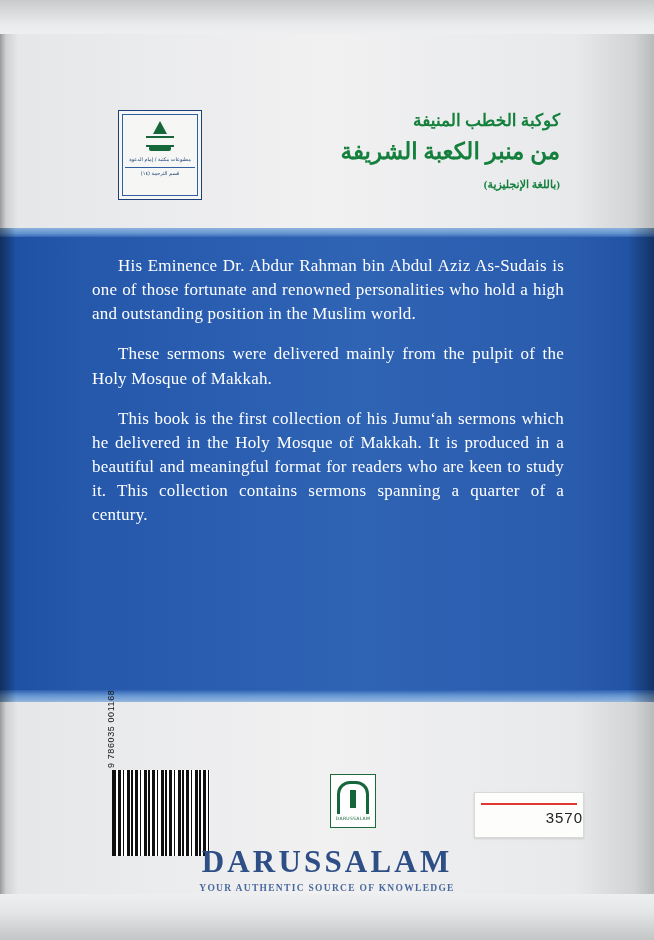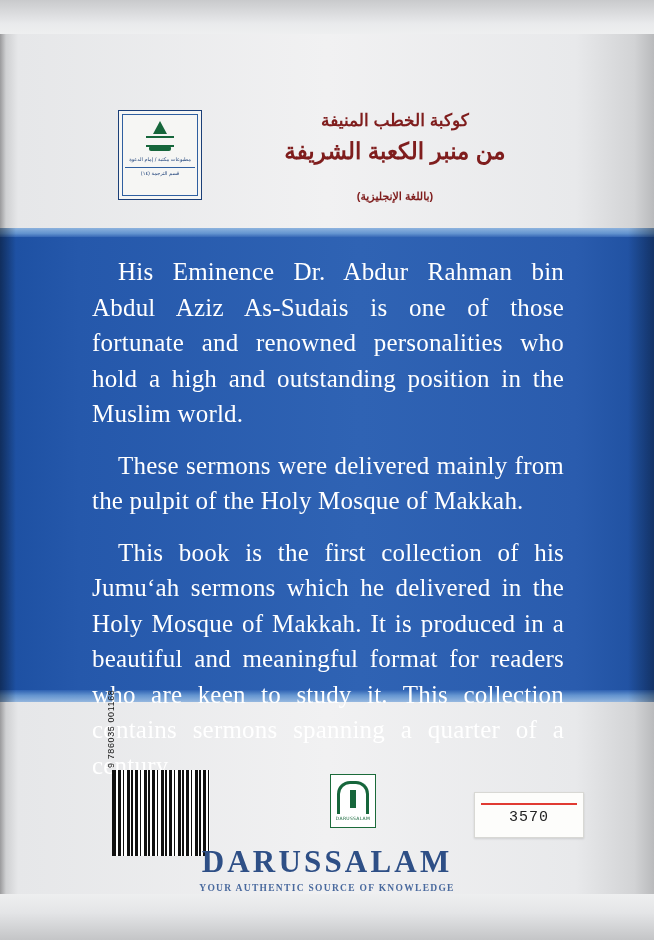--- a/index.html
+++ b/index.html
@@ -102,41 +102,41 @@
   .seal-line.sep {
     border-top: 1px solid #2f5fa0;
     padding-top: 2px;
     margin-top: 3px;
   }
 
   .arabic-title {
     position: absolute;
     left: 230px; top: 12px;
     width: 330px;
-    text-align: center;
+    text-align: right;
     direction: rtl;
-    color: #7f1d1d;
-    font-family: Liberation Sans, sans-serif;
+    color: #15803d;
+    font-family: Liberation Serif, serif;
   }
   .arabic-line1 {
     font-size: 17px;
     font-weight: bold;
     letter-spacing: 0.5px;
     line-height: 1.55;
   }
   .arabic-line2 {
     font-size: 23px;
     font-weight: bold;
     letter-spacing: 0.5px;
     line-height: 1.55;
   }
   .arabic-line3 {
     font-size: 11px;
     font-weight: bold;
-    margin-top: 20px;
+    margin-top: 8px;
   }
 
   
   .blue-band {
     position: absolute;
     left: 0; top: 228px;
     width: 654px; height: 474px;
     background: linear-gradient(to right, #1c4fa1 0%, #2558ab 12%, #2f63b4 55%, #2a5cae 88%, #1d4e9e 100%);
   }
   .band-top-edge {
@@ -161,21 +161,21 @@
     right: 0; top: 0; width: 26px; height: 100%;
     background: linear-gradient(to left, rgba(0,0,0,0.35), rgba(0,0,0,0));
   }
 
   .blurb {
     position: absolute;
     left: 92px; top: 26px;
     width: 472px;
     color: #ffffff;
     font-family: "Liberation Serif", serif;
-    font-size: 25px;
+    font-size: 17px;
     line-height: 1.42;
     text-align: justify;
     text-justify: inter-word;
     letter-spacing: 0.2px;
   }
   .blurb p {
     margin: 0 0 16px 0;
     text-indent: 26px;
   }
   .blurb p:last-child { margin-bottom: 0; }
@@ -257,22 +257,22 @@
   .sticker .redline {
     position: absolute;
     left: 6px; top: 10px;
     width: 96px; height: 2px;
     background: #e03a32;
   }
   .sticker .code {
     position: absolute;
     left: 0; top: 16px;
     width: 108px;
-    text-align: center;
-    font-family: Liberation Mono, monospace;
+    text-align: right;
+    font-family: Liberation Sans, sans-serif;
     font-size: 15px;
     color: #222;
     letter-spacing: 1px;
   }
 
   .brand {
     position: absolute;
     left: 0; top: 142px;
     width: 654px;
     text-align: center;

